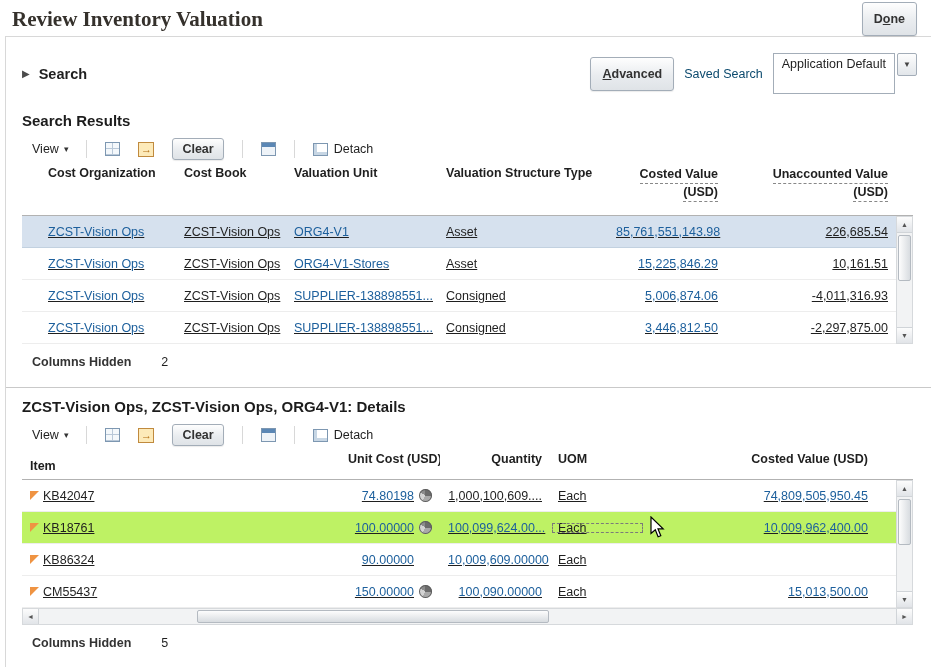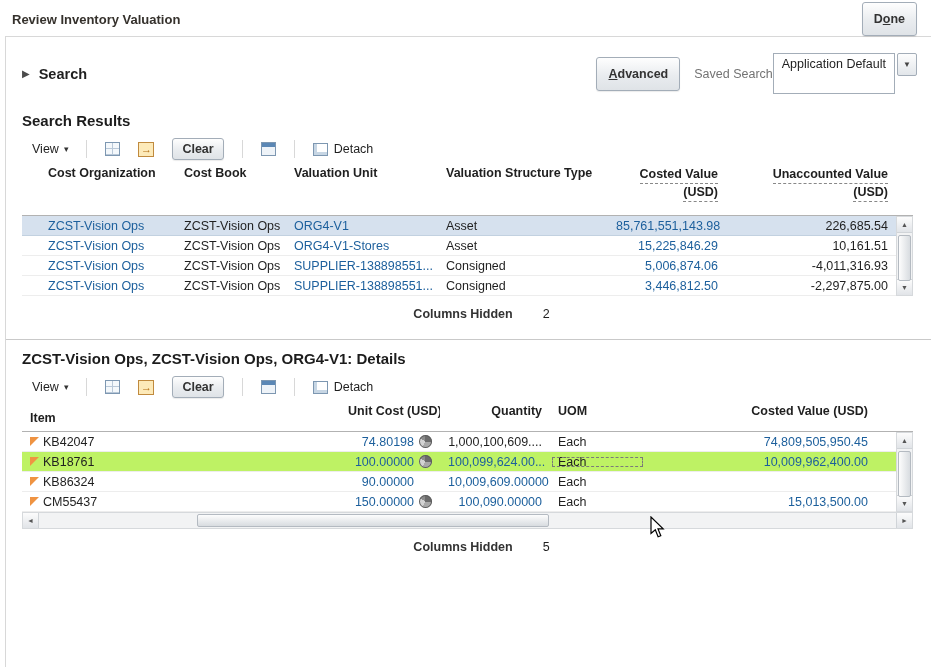--- a/index.html
+++ b/index.html
@@ -8,41 +8,41 @@
     width:931px; height:667px; position:relative; overflow:hidden;
     background:#fff; color:#1f1f1f;
     font-family:"Liberation Sans", sans-serif; font-size:12.5px;
   }
   .ak { text-decoration:underline; }
   .lnk { color:#1c5f9c; }
 
   
   .titlebar { height:36px; display:flex; justify-content:space-between; align-items:center;
               padding:2px 14px 0 12px; }
-  .page-title { font-size:13px; font-weight:bold; color:#35312c; margin:0; }
+  .page-title { font-size:21px; font-weight:bold; color:#35312c; margin:0;font-family:Liberation Serif, serif; }
   .btn {
     background:linear-gradient(#fefefe,#e9ecef 55%,#dfe3e7);
     border:1px solid #a3adb8; border-radius:3px; color:#333;
     font-family:"Liberation Sans",sans-serif; font-size:12.5px; font-weight:bold;
     padding:9px 11px; cursor:pointer; box-shadow:0 1px 1px rgba(0,0,0,.08);
   }
   .btn-sm { padding:3px 9px; }
 
   
   .content { margin-left:5px; border-top:1px solid #d8d8d8; border-left:1px solid #d8d8d8;
              height:631px; }
 
   
   .search-row { display:flex; justify-content:space-between; align-items:center;
                 padding:16px 14px 8px 16px; }
   .search-toggle { display:flex; align-items:center; gap:9px; cursor:pointer; }
   .disclosure { font-size:10px; color:#4b4b4b; }
   .search-label { font-size:14.5px; font-weight:bold; }
-  .search-actions { display:flex; align-items:center; }
-  .saved-search-label { color:#737373;margin-left:14px; }
+  .search-actions { display:flex; align-items:center; gap:10px; }
+  .saved-search-label { color:#0c4a6e; }
   .select-box { display:flex; align-items:stretch; }
   .select-value { border:1px solid #a3adb8; background:#fff; min-width:112px; height:41px;
                   padding:3px 8px 0; }
   .select-arrow-btn { width:20px; height:23px; margin-left:2px; border:1px solid #a3adb8;
                       border-radius:2px; background:linear-gradient(#fdfdfd,#e2e6ea);
                       display:flex; align-items:center; justify-content:center;
                       font-size:8px; color:#444; cursor:pointer; }
 
   
   .section-heading { font-size:15px; font-weight:bold; margin:10px 0 4px 16px; color:#1c1c1c; }
@@ -69,22 +69,22 @@
   
   .table { margin-left:16px; width:891px; }
   .t-head { display:flex; border-bottom:1px solid #b2b2b2; font-weight:bold; }
   .results .t-head { height:50px; }
   .details-tbl .t-head { height:28px; }
   .cell { padding:0 8px; overflow:hidden; white-space:nowrap; }
   .num { text-align:right; }
   .dashed-u { display:inline-block; border-bottom:1px dashed #888; line-height:1.35; }
   .t-body { display:flex; }
   .rows-area { width:874px; }
-  .t-row { display:flex; align-items:center; height:20px; border-bottom:1px solid #ededed;
-           background:#fff; cursor:default; }
+  .t-row { display:flex; align-items:center; height:32px; border-bottom:1px solid #ededed;
+           background:#fff; cursor:default;text-decoration:underline; }
   .t-row.selected { background:#d6e1ee; border-bottom:1px solid #c2d1e0; }
   .t-row.hovered  { background:#bef264; }
 
   
   .c-gut { width:18px; padding:0; align-self:stretch; }
   .c-org { width:136px; }
   .c-book{ width:110px; }
   .c-vu  { width:152px; }
   .c-vst { width:170px; }
   .c-cv  { width:118px; }
@@ -122,21 +122,21 @@
   .hs-btn { width:16px; display:flex; align-items:center; justify-content:center;
             font-size:7px; color:#555; background:linear-gradient(#fcfcfc,#e1e4e8);
             cursor:pointer; }
   .hs-btn:first-child { border-right:1px solid #d0d4d8; }
   .hs-btn:last-child  { border-left:1px solid #d0d4d8; }
   .hs-track { flex:1; position:relative; }
   .hs-thumb { position:absolute; left:158px; top:1px; width:352px; height:13px;
               background:linear-gradient(#fdfdfd,#d8dce0); border:1px solid #b4bac1;
               border-radius:2px; cursor:pointer; }
 
-  .cols-hidden { margin:9px 0 0 26px; display:flex; align-items:center; height:18px;justify-content:center; }
+  .cols-hidden { margin:9px 0 0 26px; display:flex; align-items:center; height:18px; }
   .ch-label { font-weight:bold; color:#333; }
   .ch-count { margin-left:30px; }
 
   .divider { border-top:1px solid #c9c9c9; margin-top:16px; }
 
   .cursor-svg { position:absolute; left:650px; top:516px; pointer-events:none; }
 </style>
 </head>
 <body>
 

